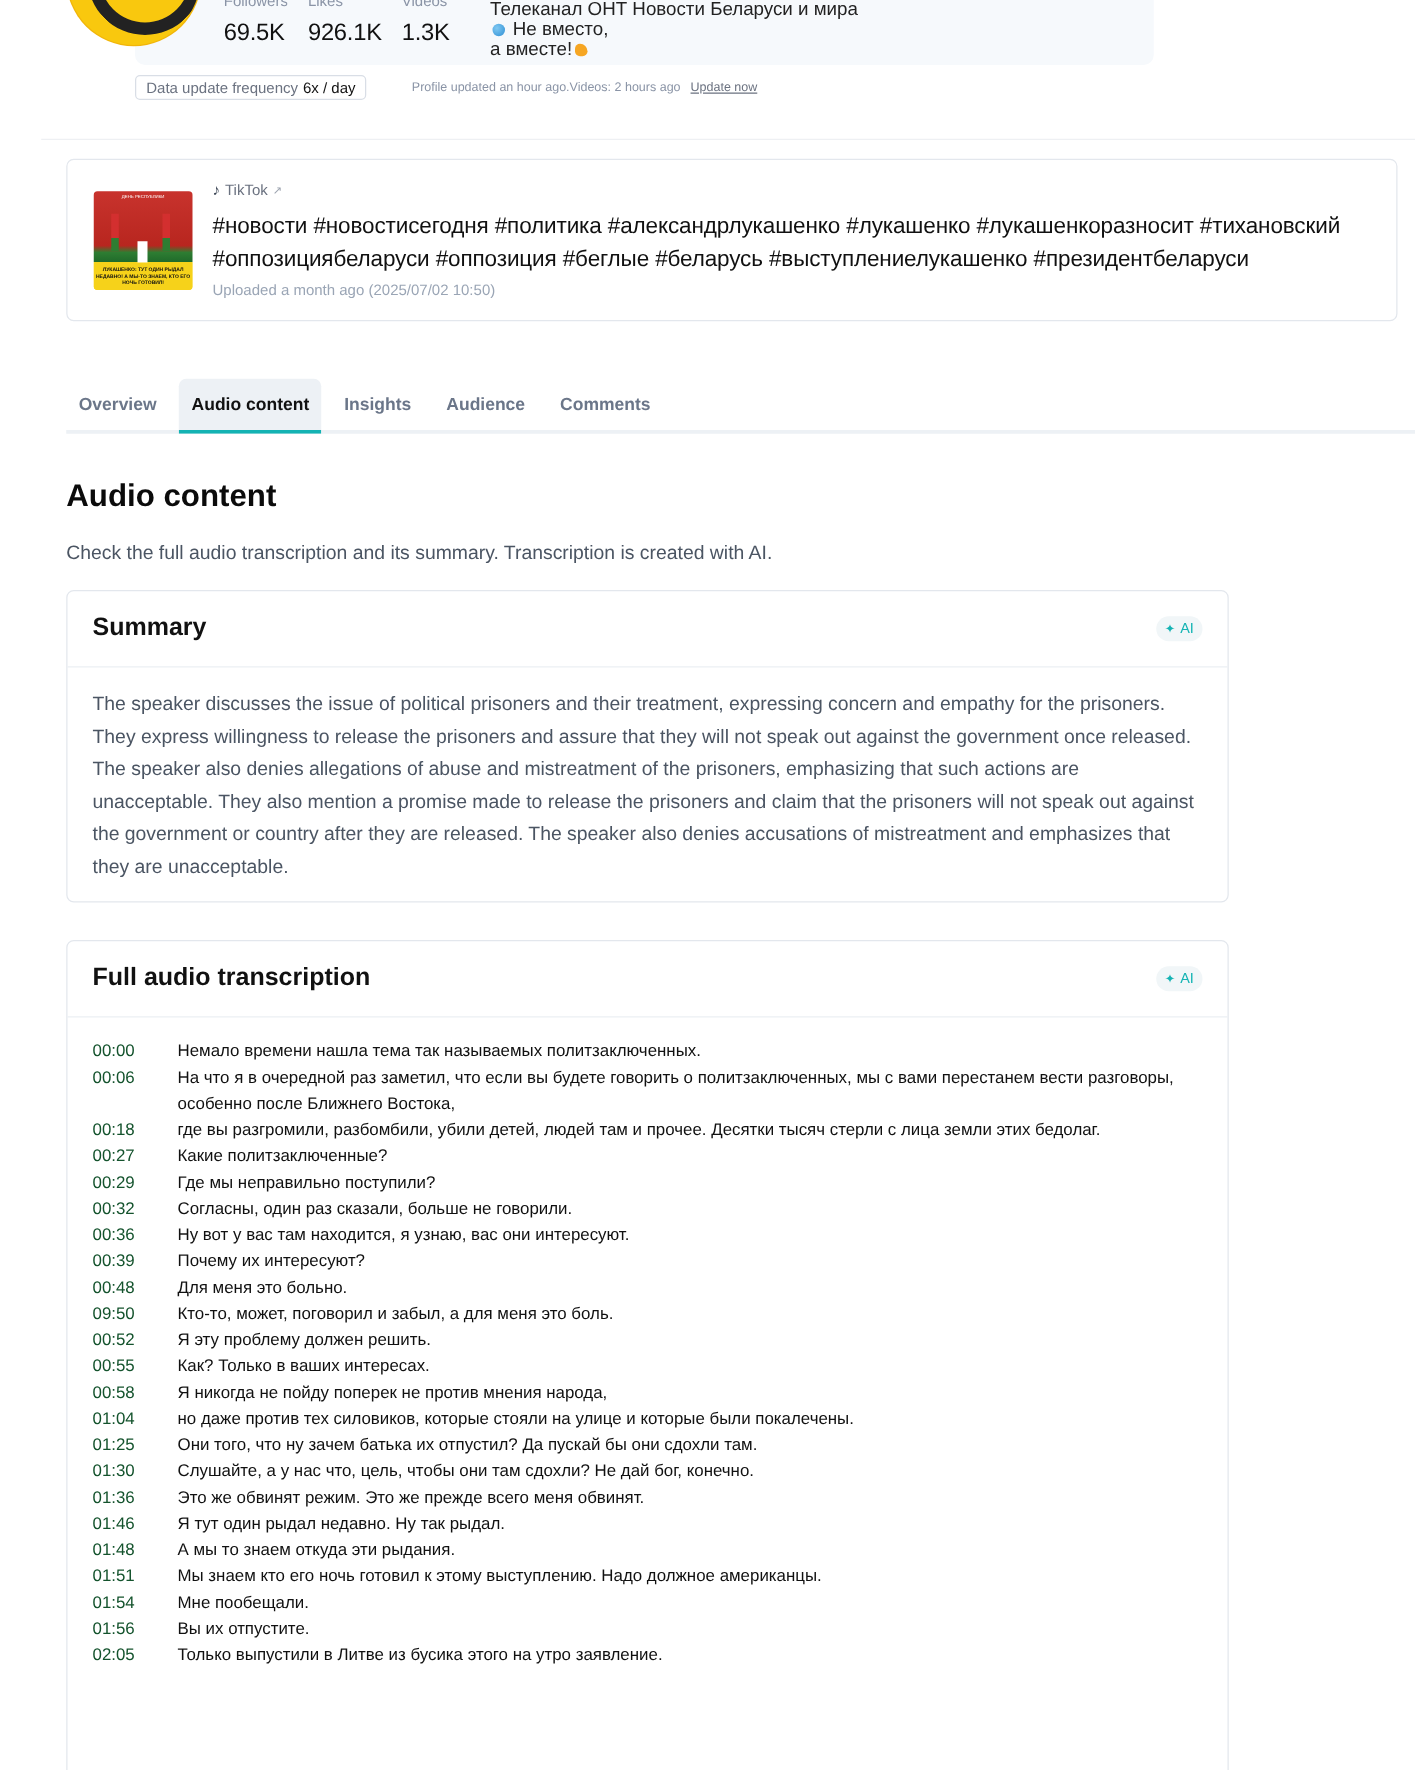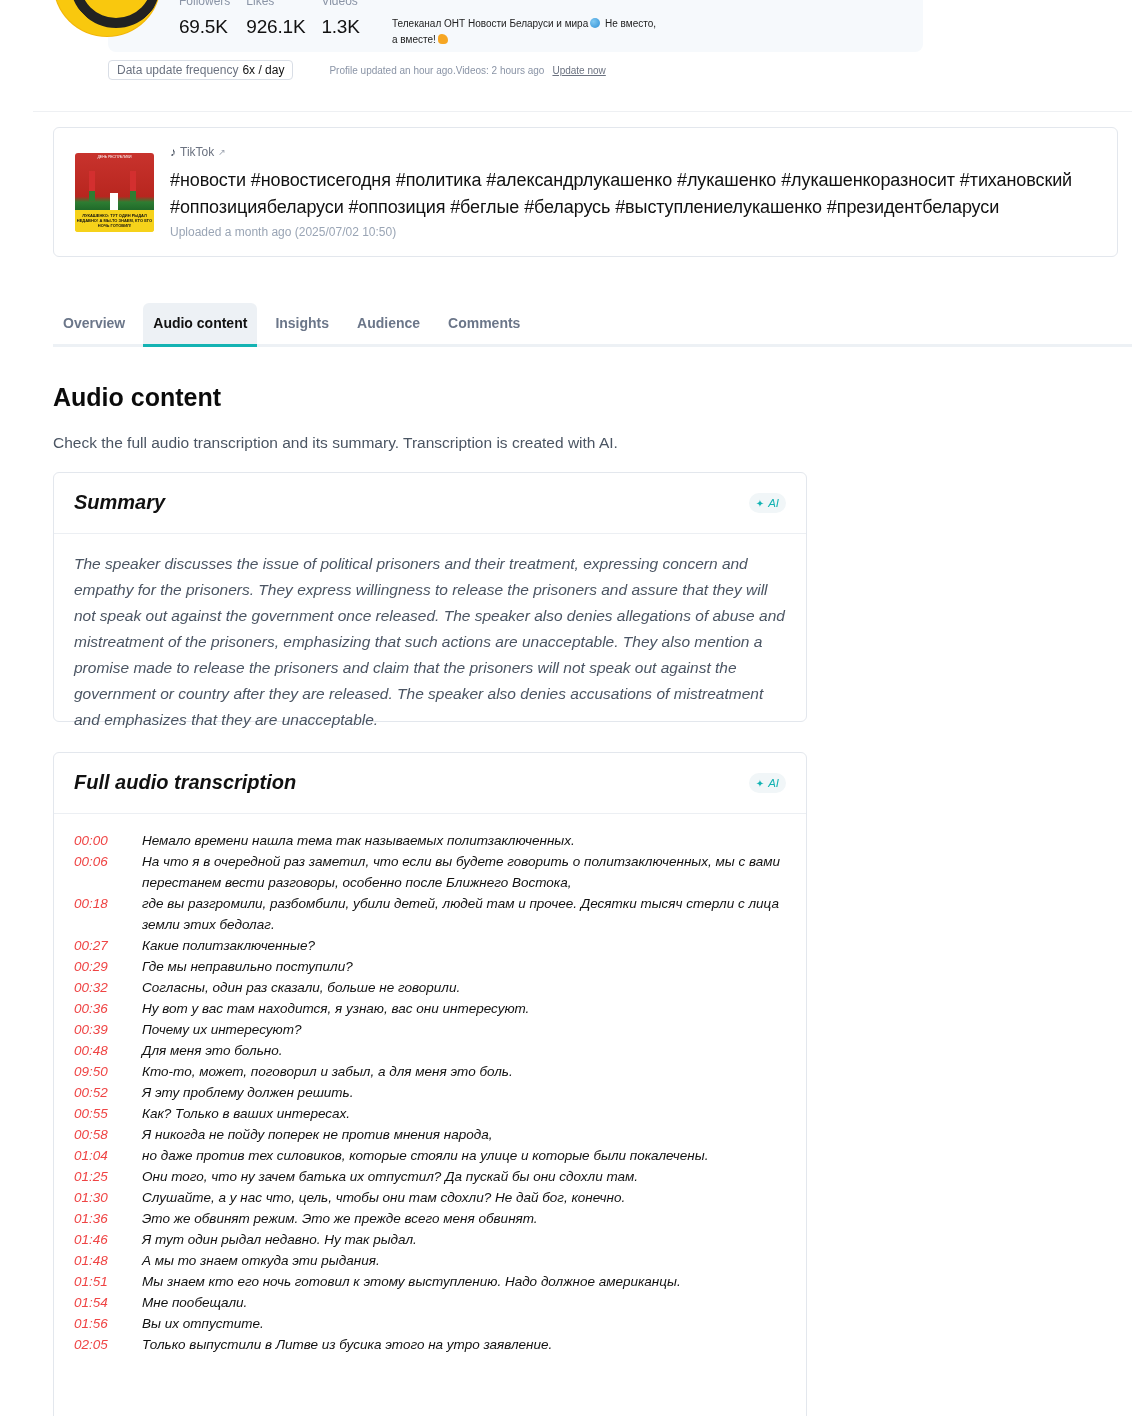--- a/index.html
+++ b/index.html
@@ -18,21 +18,21 @@
   }
   .avatar::after {
     content: ""; position: absolute; left: 16px; top: 6px; width: 72px; height: 72px;
     border-radius: 50%; border: 10px solid #222; border-top-color: transparent; border-left-color: transparent;
     transform: rotate(45deg);
   }
   .stats { position: absolute; left: 179px; top: -6px; display: flex; gap: 0; }
   .stat { margin-right: 16px; }
   .stat-label { font-size: 12px; color: #8a94a6; height: 14px; line-height: 14px; overflow: hidden; }
   .stat-value { font-size: 19px; color: #111; margin-top: 8px; letter-spacing: -0.2px; }
-  .bio { position: absolute; left: 392px; top: 16px; font-size: 10px; line-height: 16px; color: #222; width: 300px; }
+  .bio { position: absolute; left: 392px; top: 0px; font-size: 15px; line-height: 16px; color: #222; width: 300px; }
   .emoji { display: inline-block; width: 10px; height: 10px; border-radius: 50%; vertical-align: -1px; margin: 0 2px; }
   .emoji.globe { background: radial-gradient(circle at 35% 35%, #7ec8f2, #2f8fd4); }
   .emoji.muscle { background: #f6a623; border-radius: 40% 60% 40% 40%; }
 
   .update-row { position: absolute; left: 108px; top: 60px; display: flex; align-items: center; justify-content: center; }
   .freq-pill {
     display: flex; align-items: center; gap: 4px; height: 20px; padding: 0 8px;
     border: 1px solid #d9dee6; border-radius: 4px; font-size: 12px; color: #6b7280;
   }
   .freq-pill .val { color: #111; }
@@ -65,34 +65,34 @@
 
   
   .tabs { position: absolute; left: 53px; top: 303px; width: 1079px; height: 44px; border-bottom: 3px solid #edf1f5; display: flex; }
   .tab { height: 41px; padding: 0 10px; line-height: 40px; font-size: 14px; font-weight: bold; color: #6b7689; margin-right: 8px; cursor: pointer; }
   .tab.active { color: #111; background: #edf1f5; border-radius: 6px 6px 0 0; border-bottom: 3px solid #14b3b3; height: 44px; }
 
   .section-title { position: absolute; left: 53px; top: 383px; font-size: 25px; font-weight: bold; color: #0b0b0b; }
   .section-desc { position: absolute; left: 53px; top: 434px; font-size: 15.5px; color: #4b5563; }
 
   
-  .panel { position: absolute; left: 53px; width: 754px; border: 1px solid #e3e7ed; border-radius: 6px; background: #fff; font-style: italic; }
+  .panel { position: absolute; left: 53px; width: 930px; border: 1px solid #e3e7ed; border-radius: 6px; background: #fff; }
   .panel-head { height: 61px; border-bottom: 1px solid #eceff3; position: relative; }
   .panel-title { position: absolute; left: 20px; top: 18px; font-size: 20px; font-weight: bold; color: #111; }
   .ai-badge { position: absolute; right: 20px; top: 20px; height: 20px; padding: 0 7px; border-radius: 10px;
     background: #f1f6f8; color: #14b3b3; font-size: 11.5px; display: flex; align-items: center; gap: 4px; }
   .sparkle-icon { font-size: 10px; color: #14b3b3; }
 
   .summary-panel { top: 472px; height: 250px; }
   .summary-text { padding: 17px 20px 0 20px; font-size: 15.5px; line-height: 26px; color: #4b5563; }
 
   .trans-panel { top: 752px; height: 700px; }
   .trans-list { padding: 16px 20px 0 20px; }
   .trans-row { display: flex; font-size: 13.5px; line-height: 21px; }
-  .trans-time { width: 68px; flex: none; color: #ef4444; cursor: pointer; }
+  .trans-time { width: 68px; flex: none; color: #14532d; cursor: pointer; }
   .trans-text { color: #111; flex: 1; }
 </style>
 </head>
 <body>
 
 <div class="profile-card"></div>
 <div class="avatar"></div>
 <div class="stats">
   <div class="stat">
     <div class="stat-label">Followers</div>

